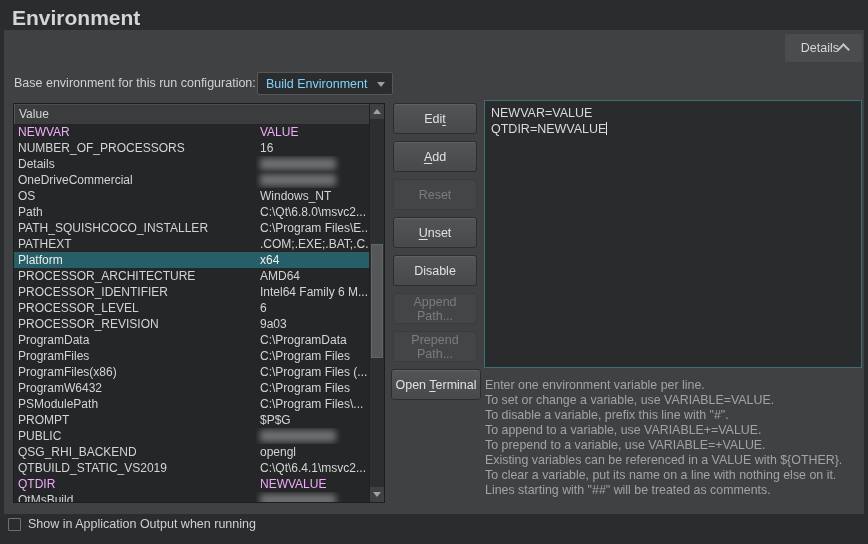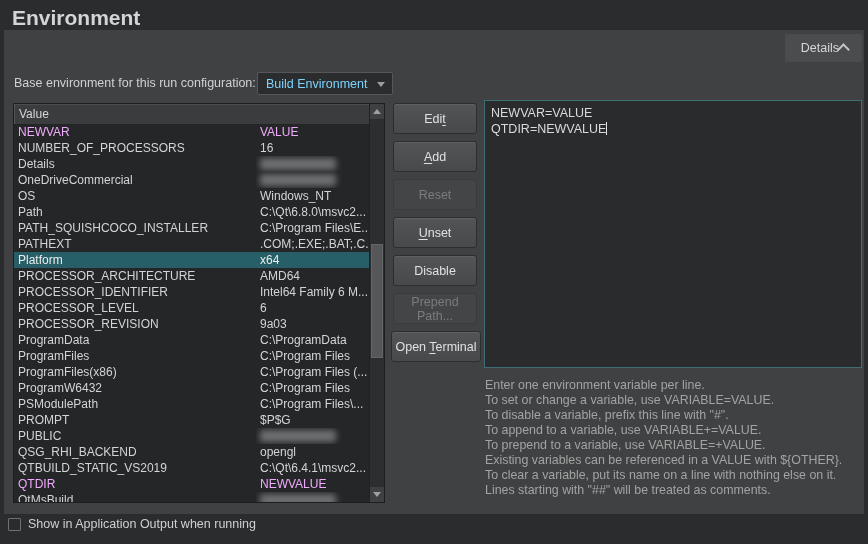--- a/index.html
+++ b/index.html
@@ -239,20 +239,21 @@
         </span>
     </div>
   </div>
 
   <div class="btn-col">
       <button class="abtn">Edi<u>t</u></button>
       <button class="abtn"><u>A</u>dd</button>
       <button class="abtn disabled">Reset</button>
       <button class="abtn"><u>U</u>nset</button>
       <button class="abtn">Disable</button>
+      <button class="abtn disabled">Append Path...</button>
       <button class="abtn disabled">Prepend Path...</button>
       <button class="abtn wide">Open <u>T</u>erminal</button>
     </div>
 
   <div class="editor">
       <div class="eline">NEWVAR=VALUE</div>
       <div class="eline">QTDIR=NEWVALUE<span class="caret"></span></div>
     </div>
 
   <div class="help">

